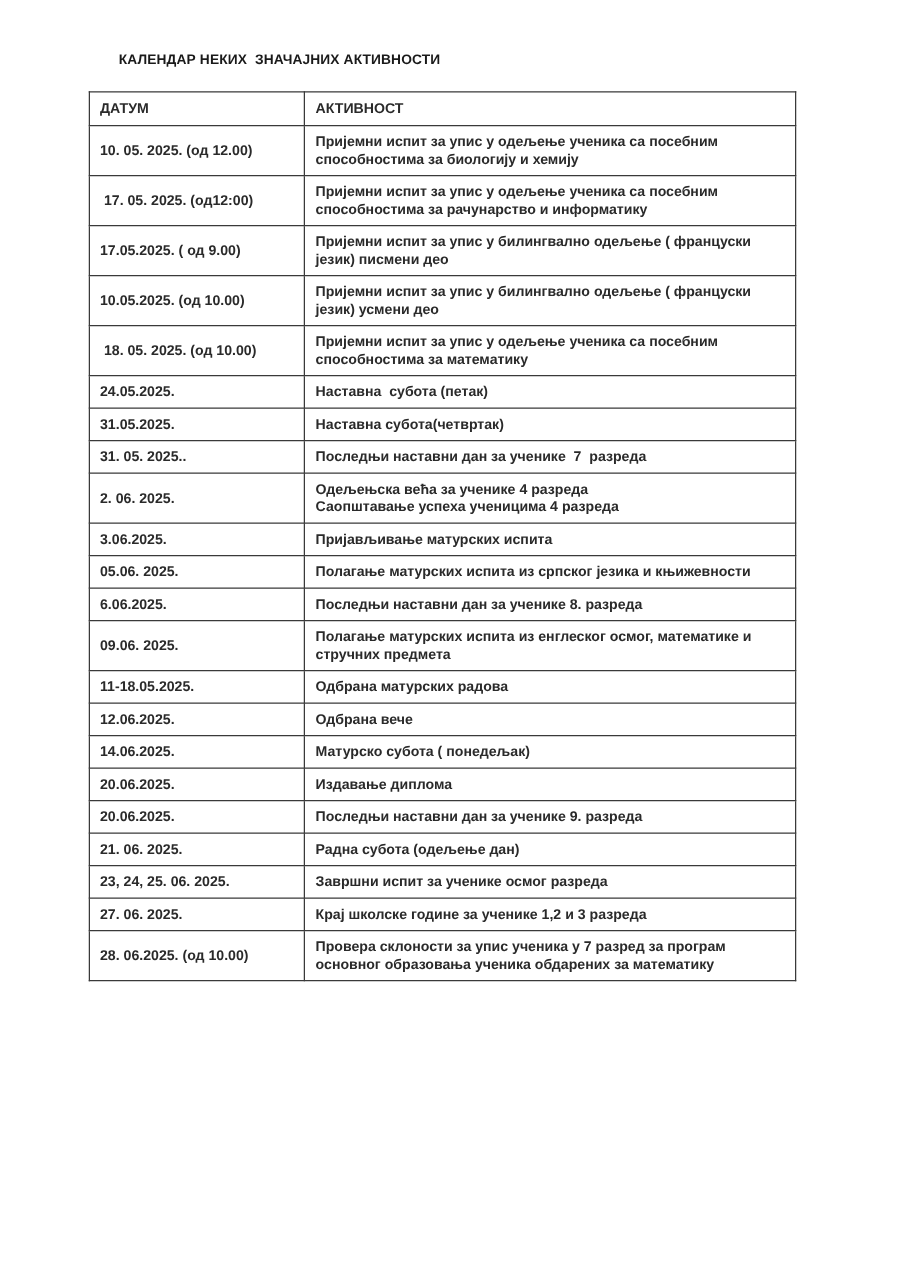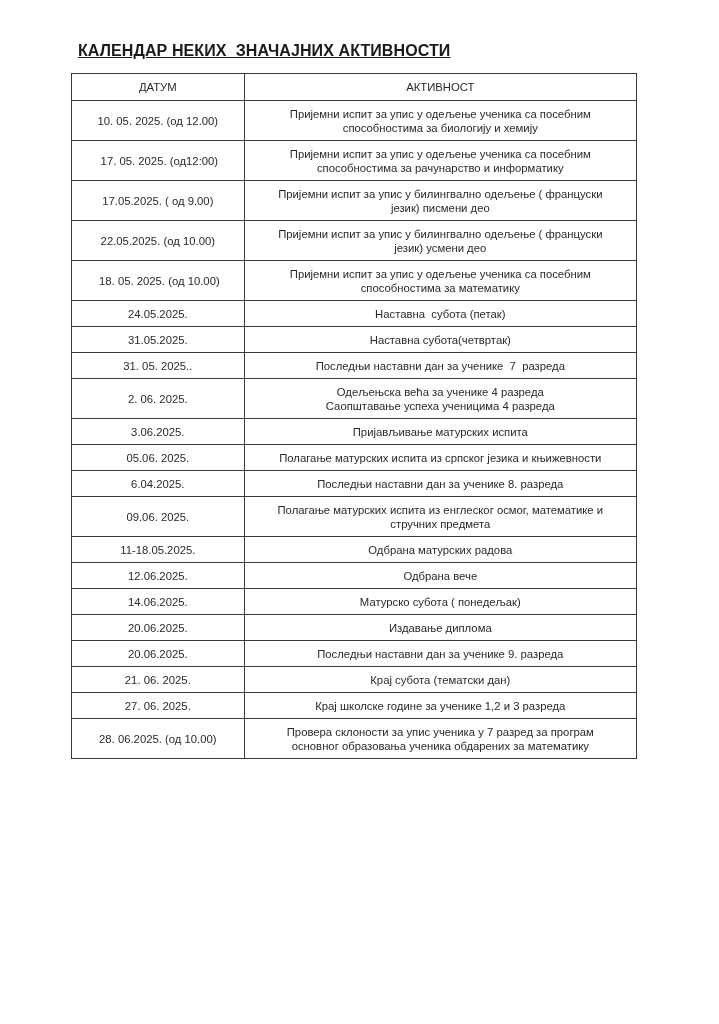--- a/index.html
+++ b/index.html
@@ -1,23 +1,23 @@
 <!DOCTYPE html>
 <html><head>
   <meta charset="utf-8">
   <style>
     html, body { margin: 0; padding: 0; background: #ffffff; }
     body { width: 719px; height: 1024px; position: relative; overflow: hidden;
            font-family: "Liberation Sans", sans-serif; color: #2a2a2a; }
-    .title { position: absolute; left: 78px; top: 42px; font-size: 16px; font-weight: 700;
-             color: #1a1a1a; letter-spacing: 0.1px; white-space: pre; text-decoration: underline; }
+    .title { position: absolute; left: 95px; top: 42px; font-size: 11px; font-weight: 700;
+             color: #1a1a1a; letter-spacing: 0.1px; white-space: pre; }
     table.cal { position: absolute; left: 71px; top: 73px; width: 566px;
                 border-collapse: collapse; font-size: 11.3px; }
-    table.cal td, table.cal th { border: 1.6px solid #3a3a3a; padding: 0 8px; text-align: center;
-                                 font-weight: 400; vertical-align: middle; line-height: 14px; }
+    table.cal td, table.cal th { border: 1.6px solid #3a3a3a; padding: 0 8px; text-align: left;
+                                 font-weight: 700; vertical-align: middle; line-height: 14px; }
     table.cal th { height: 26px; }
     col.c1 { width: 173px; }
     col.c2 { width: 393px; }
     tr.r2 td { height: 39px; }
     tr.r1 td { height: 25px; }
     td .line { display: block; white-space: pre; }
   </style>
 </head>
 <body>
 
@@ -57,21 +57,21 @@
         <td>
           <span class="line">17.05.2025. ( од 9.00)</span>
         </td>
         <td>
           <span class="line">Пријемни испит за упис у билингвално одељење ( француски</span>
           <span class="line">језик) писмени део</span>
         </td>
       </tr>
       <tr class="r2">
         <td>
-          <span class="line">22.05.2025. (од 10.00)</span>
+          <span class="line">10.05.2025. (од 10.00)</span>
         </td>
         <td>
           <span class="line">Пријемни испит за упис у билингвално одељење ( француски</span>
           <span class="line">језик) усмени део</span>
         </td>
       </tr>
       <tr class="r2">
         <td>
           <span class="line"> 18. 05. 2025. (од 10.00)</span>
         </td>
@@ -124,21 +124,21 @@
       <tr class="r1">
         <td>
           <span class="line">05.06. 2025.</span>
         </td>
         <td>
           <span class="line">Полагање матурских испита из српског језика и књижевности</span>
         </td>
       </tr>
       <tr class="r1">
         <td>
-          <span class="line">6.04.2025.</span>
+          <span class="line">6.06.2025.</span>
         </td>
         <td>
           <span class="line">Последњи наставни дан за ученике 8. разреда</span>
         </td>
       </tr>
       <tr class="r2">
         <td>
           <span class="line">09.06. 2025.</span>
         </td>
         <td>
@@ -184,21 +184,29 @@
         </td>
         <td>
           <span class="line">Последњи наставни дан за ученике 9. разреда</span>
         </td>
       </tr>
       <tr class="r1">
         <td>
           <span class="line">21. 06. 2025.</span>
         </td>
         <td>
-          <span class="line">Крај субота (тематски дан)</span>
+          <span class="line">Радна субота (одељење дан)</span>
+        </td>
+      </tr>
+      <tr class="r1">
+        <td>
+          <span class="line">23, 24, 25. 06. 2025.</span>
+        </td>
+        <td>
+          <span class="line">Завршни испит за ученике осмог разреда</span>
         </td>
       </tr>
       <tr class="r1">
         <td>
           <span class="line">27. 06. 2025.</span>
         </td>
         <td>
           <span class="line">Крај школске године за ученике 1,2 и 3 разреда</span>
         </td>
       </tr>

